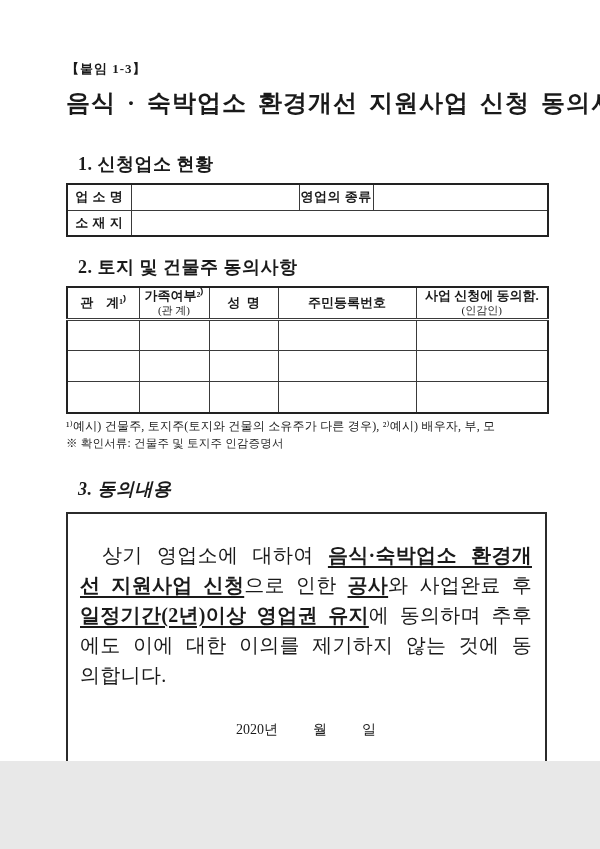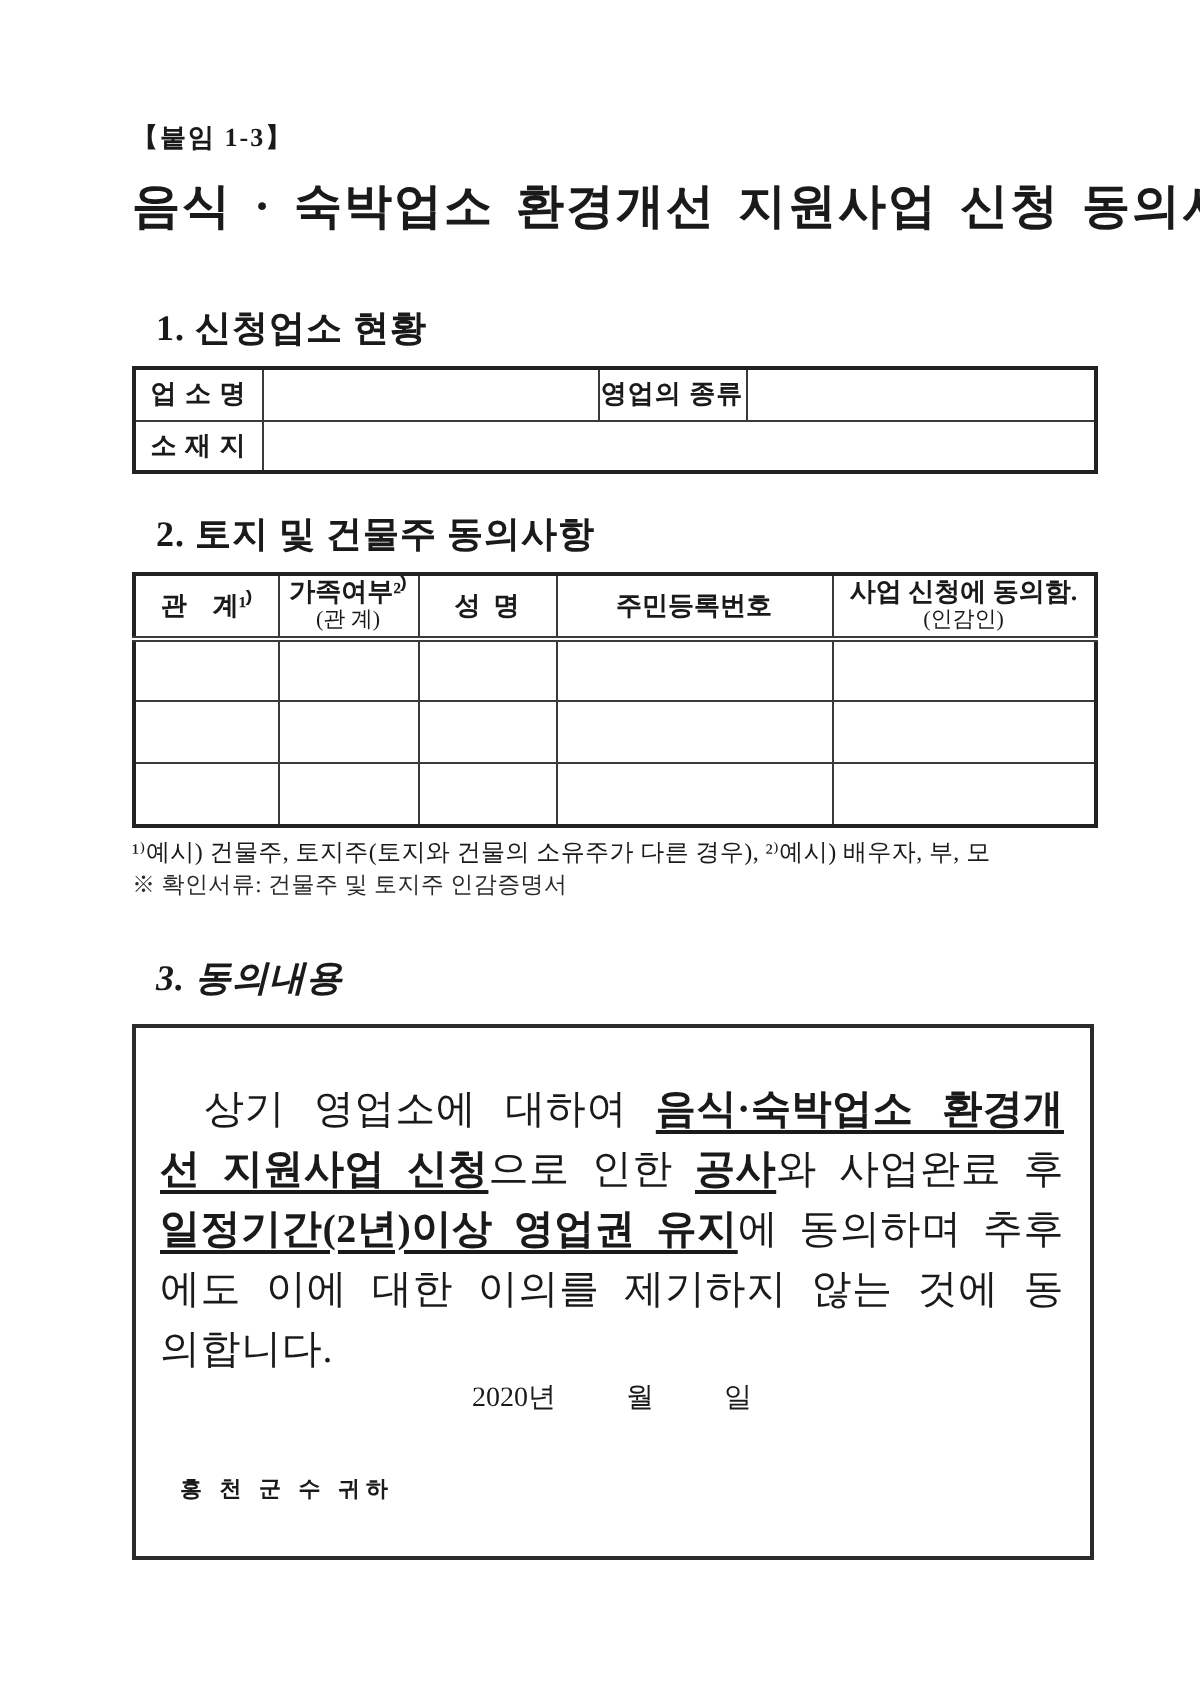--- a/index.html
+++ b/index.html
@@ -1,19 +1,19 @@
 <!DOCTYPE html>
 <html><head>
 <meta charset="utf-8">
 <style>
   * { margin:0; padding:0; box-sizing:border-box; }
   html,body { background:#e8e8e8; }
   .page {
     position:relative;
-    width:600px; height:849px;
+    width:600px; height:761px;
     background:#ffffff;
     font-family:"Liberation Serif","DejaVu Serif",serif;
     color:#1a1a1a;
     overflow:hidden;
   }
   .content {
     position:absolute; left:66px; top:0;
     width:481px;
   }
   .attachment-label {
@@ -74,20 +74,21 @@
     font-size:20px; line-height:30px;
     text-align:justify; text-indent:22px;
     word-spacing:5px; letter-spacing:0.3px;
   }
   .emph {
     font-weight:bold;
     text-decoration:underline;
     text-underline-offset:4px;
   }
   .date-line {
+    margin-top:31px;
     text-align:center;
     font-size:14px;
     white-space:pre;
   }
   .recipient {
     margin-top:29px;
     padding-left:10px;
     font-size:11px; font-weight:bold;
     letter-spacing:3px;
   }

